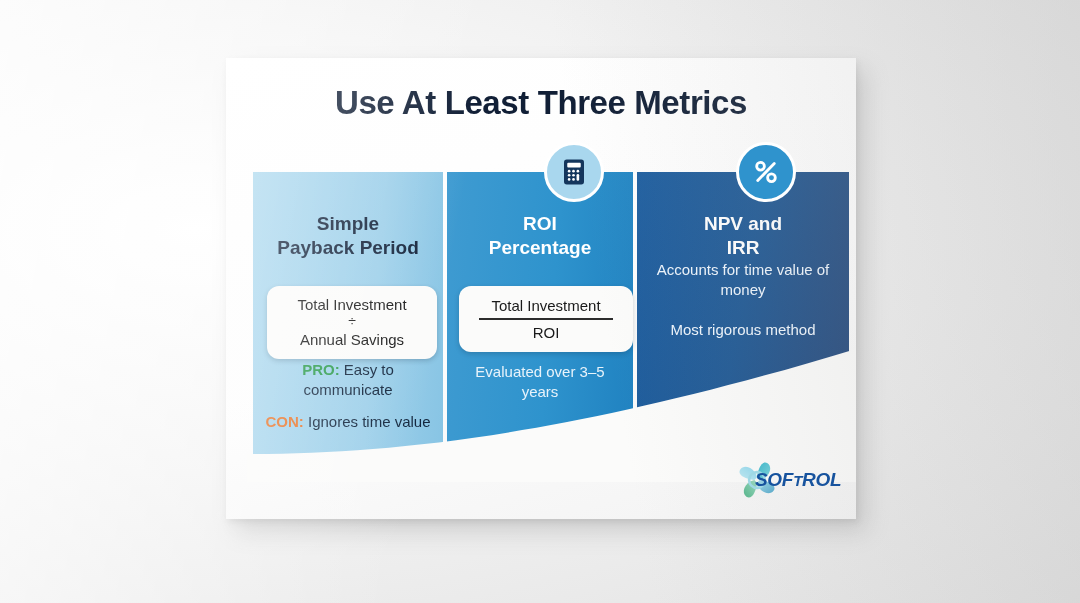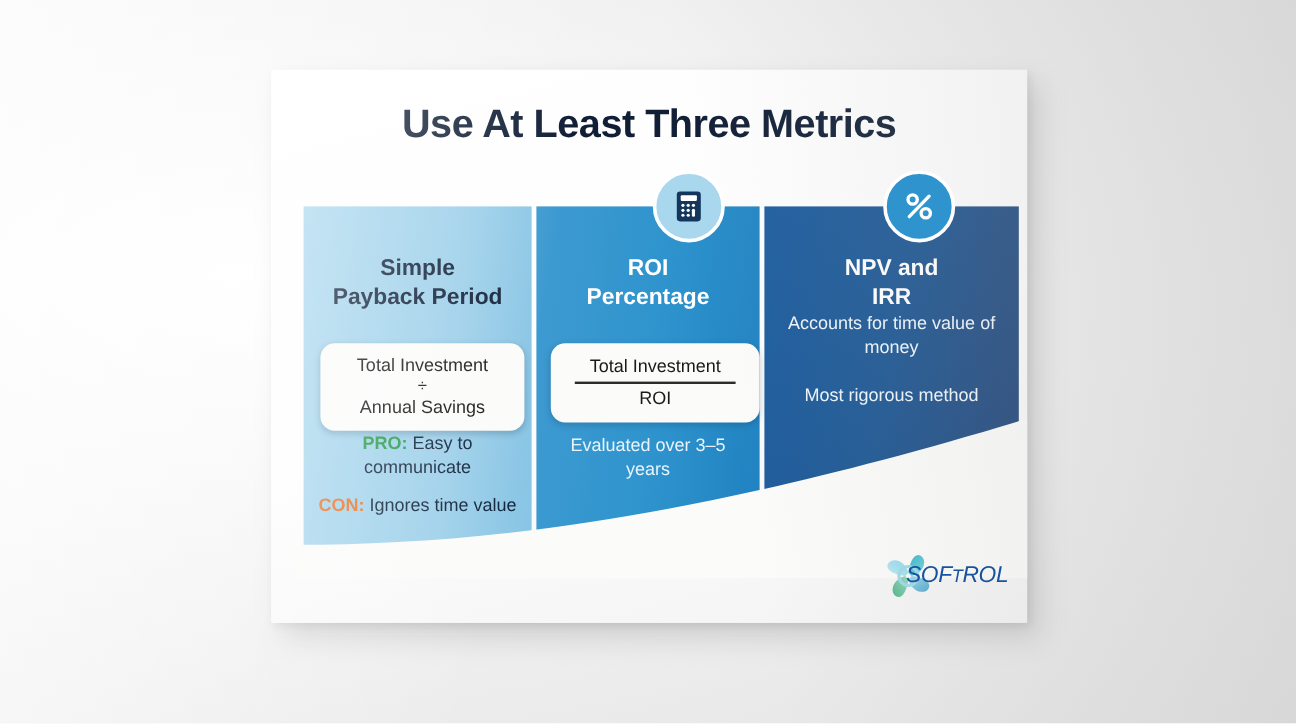--- a/index.html
+++ b/index.html
@@ -193,21 +193,21 @@
     left: 0;
     top: 2px;
     width: 44px;
     height: 44px;
   }
   #logo-word {
     position: absolute;
     left: 20px;
     top: 13px;
     font-size: 19px;
-    font-weight: normal;
+    font-weight: bold;
     font-style: italic;
     letter-spacing: -0.3px;
     color: #17539e;
   }
   #logo-word .small-t { font-size: 15px; }
 </style>
 </head>
 <body>
 
 <div id="scene">

